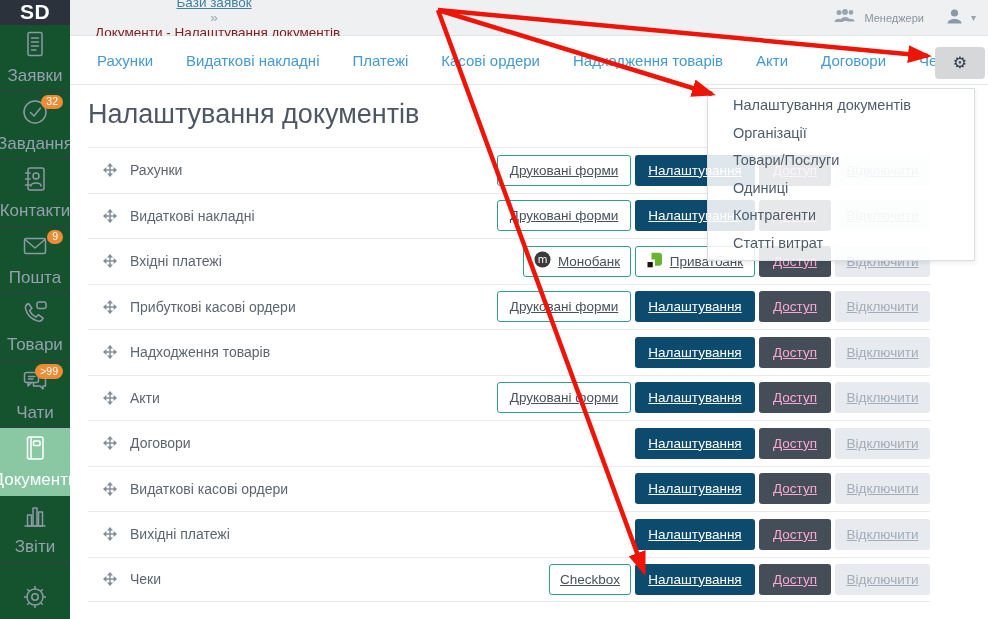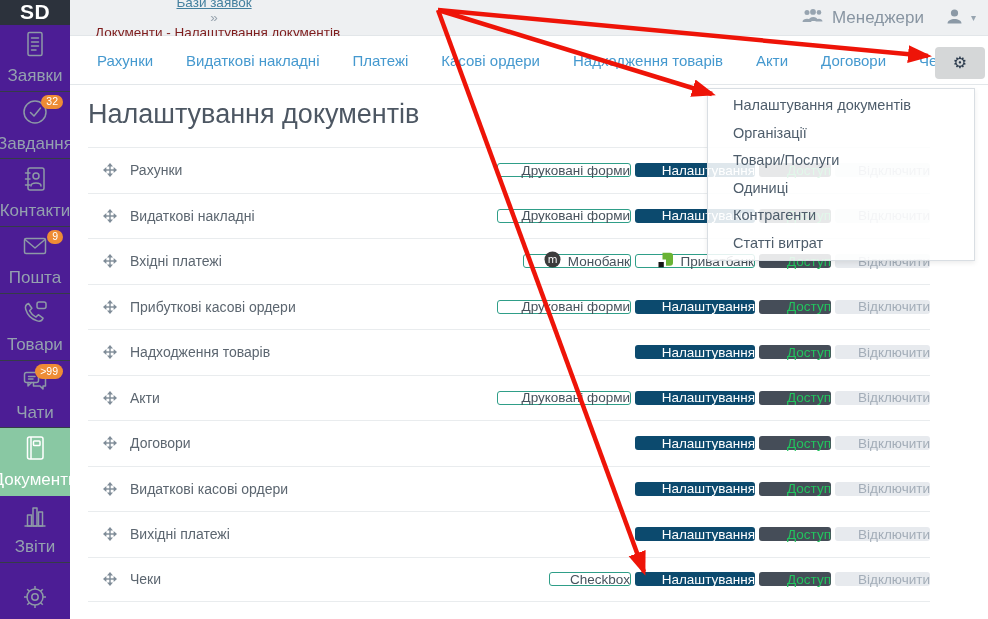--- a/index.html
+++ b/index.html
@@ -1,59 +1,59 @@
 <!DOCTYPE html>
 <html><head>
 <meta charset="utf-8">
 <style>
   html,body{margin:0;padding:0;}
   body{width:988px;height:619px;overflow:hidden;font-family:"Liberation Sans",sans-serif;background:#fff;}
   .app{position:relative;width:988px;height:619px;display:flex;background:#fff;}
 
   
-  .sidebar{width:70px;flex-shrink:0;background:#4c1d95;display:flex;flex-direction:column;}
+  .sidebar{width:70px;flex-shrink:0;background:#14532d;display:flex;flex-direction:column;}
   .logo{height:36px;background:#2c323c;color:#fff;font-weight:bold;font-size:21px;display:flex;align-items:center;justify-content:center;letter-spacing:.5px;}
   .side-item{height:67.3px;box-sizing:border-box;display:flex;flex-direction:column;align-items:center;justify-content:center;gap:3px;border-bottom:1px solid #353c47;position:relative;cursor:pointer;}
   .side-item .lbl{font-size:17px;color:#94a1af;}
   .side-item svg{stroke:#8d99a6;fill:none;stroke-width:1.5;stroke-linecap:round;stroke-linejoin:round;}
   .side-item.active{background:#89c8a3;border-bottom-color:#89c8a3;}
   .side-item.active .lbl{color:#fff;}
   .side-item.active svg{stroke:#fff;}
   .badge{position:absolute;top:3px;right:7px;background:#ee8c35;color:#fff;font-size:10.5px;font-weight:normal;border-radius:9px;padding:1.5px 5px;line-height:1.1;}
   .side-gear{display:flex;justify-content:center;padding-top:18px;}
   .side-gear svg{stroke:#8d99a6;fill:none;stroke-width:1.5;}
 
   
   .main{flex:1;display:flex;flex-direction:column;min-width:0;}
   .topbar{height:36px;background:#eef0f2;border-bottom:1px solid #e2e6e9;display:flex;align-items:center;justify-content:space-between;padding:0 12px 0 18px;font-size:13.5px;box-sizing:border-box;}
   .crumbs{display:flex;align-items:center;flex-direction:column;}
   .crumb-link{color:#44809f;text-decoration:underline;cursor:pointer;}
   .crumb-sep{color:#98a4af;margin:0 7px;}
   .crumb-cur{color:#7f1d1d;margin-left:7px;}
   .top-right{display:flex;align-items:center;gap:9px;}
-  .managers{color:#8895a2;font-size:17px;margin-right:14px;}
+  .managers{color:#8895a2;font-size:11px;margin-right:14px;}
   .caret{color:#97a4b0;font-size:10px;}
 
   .content{flex:1;background:#fff;position:relative;}
   .tabbar{height:49px;box-sizing:border-box;border-bottom:1px solid #e3e7ea;display:flex;align-items:center;}
   .tabs{display:flex;gap:33px;padding-left:27px;list-style:none;margin:0;}
   .tab{color:#4599cf;font-size:15px;cursor:pointer;white-space:nowrap;}
   .gearbtn{position:absolute;top:11px;right:3px;width:50px;height:32px;background:#d5d7d8;border:none;border-radius:4px;color:#2c3b4d;font-size:16px;cursor:pointer;line-height:32px;text-align:center;padding:0;}
   .page-title{margin:14px 0 17px 18px;font-size:27px;color:#4d5763;font-weight:400;}
 
   .rows{margin-left:18px;width:842px;}
   .row{height:45.5px;box-sizing:border-box;border-top:1px solid #e9ecee;display:flex;align-items:center;}
   .rows .row:last-child{border-bottom:1px solid #e9ecee;}
   .drag{margin-left:15px;width:14px;height:14px;cursor:move;flex-shrink:0;}
   .row-label{margin-left:13px;font-size:14px;color:#5c6670;flex:1;}
   .btns{display:flex;gap:4px;align-items:center;}
-  .btn{height:14px;box-sizing:border-box;border-radius:3px;font-size:13.5px;display:flex;align-items:center;justify-content:flex-end;gap:7px;cursor:pointer;border:none;font-family:inherit;padding:0;}
+  .btn{height:31px;box-sizing:border-box;border-radius:3px;font-size:13.5px;display:flex;align-items:center;justify-content:center;gap:7px;cursor:pointer;border:none;font-family:inherit;padding:0;text-decoration:underline;}
   .btn.outline{background:#fff;border:1px solid #2f9e88;color:#47525c;}
   .btn.primary{background:#0c4a6e;color:#fff;}
-  .btn.dark{background:#454d58;color:#22c55e;}
+  .btn.dark{background:#454d58;color:#f9a8d4;}
   .btn.light{background:#e7eaee;color:#a3adb8;}
   .w-print{width:134px}.w-mono{width:108px}.w-priv{width:120px}.w-check{width:82px}.w-set{width:120px}.w-acc{width:72px}.w-dis{width:95px}
 
   
   .dropdown{position:absolute;left:707px;top:88px;width:268px;box-sizing:border-box;background:rgba(255,255,255,0.87);border:1px solid #d9dee3;box-shadow:0 2px 5px rgba(0,0,0,.08);z-index:50;padding:3px 0;}
   .dd-item{height:27.5px;line-height:27.5px;padding-left:25px;font-size:14.5px;color:#4e5d6b;cursor:pointer;white-space:nowrap;}
 
   
   .arrows{position:absolute;left:0;top:0;z-index:60;pointer-events:none;}
 </style>

